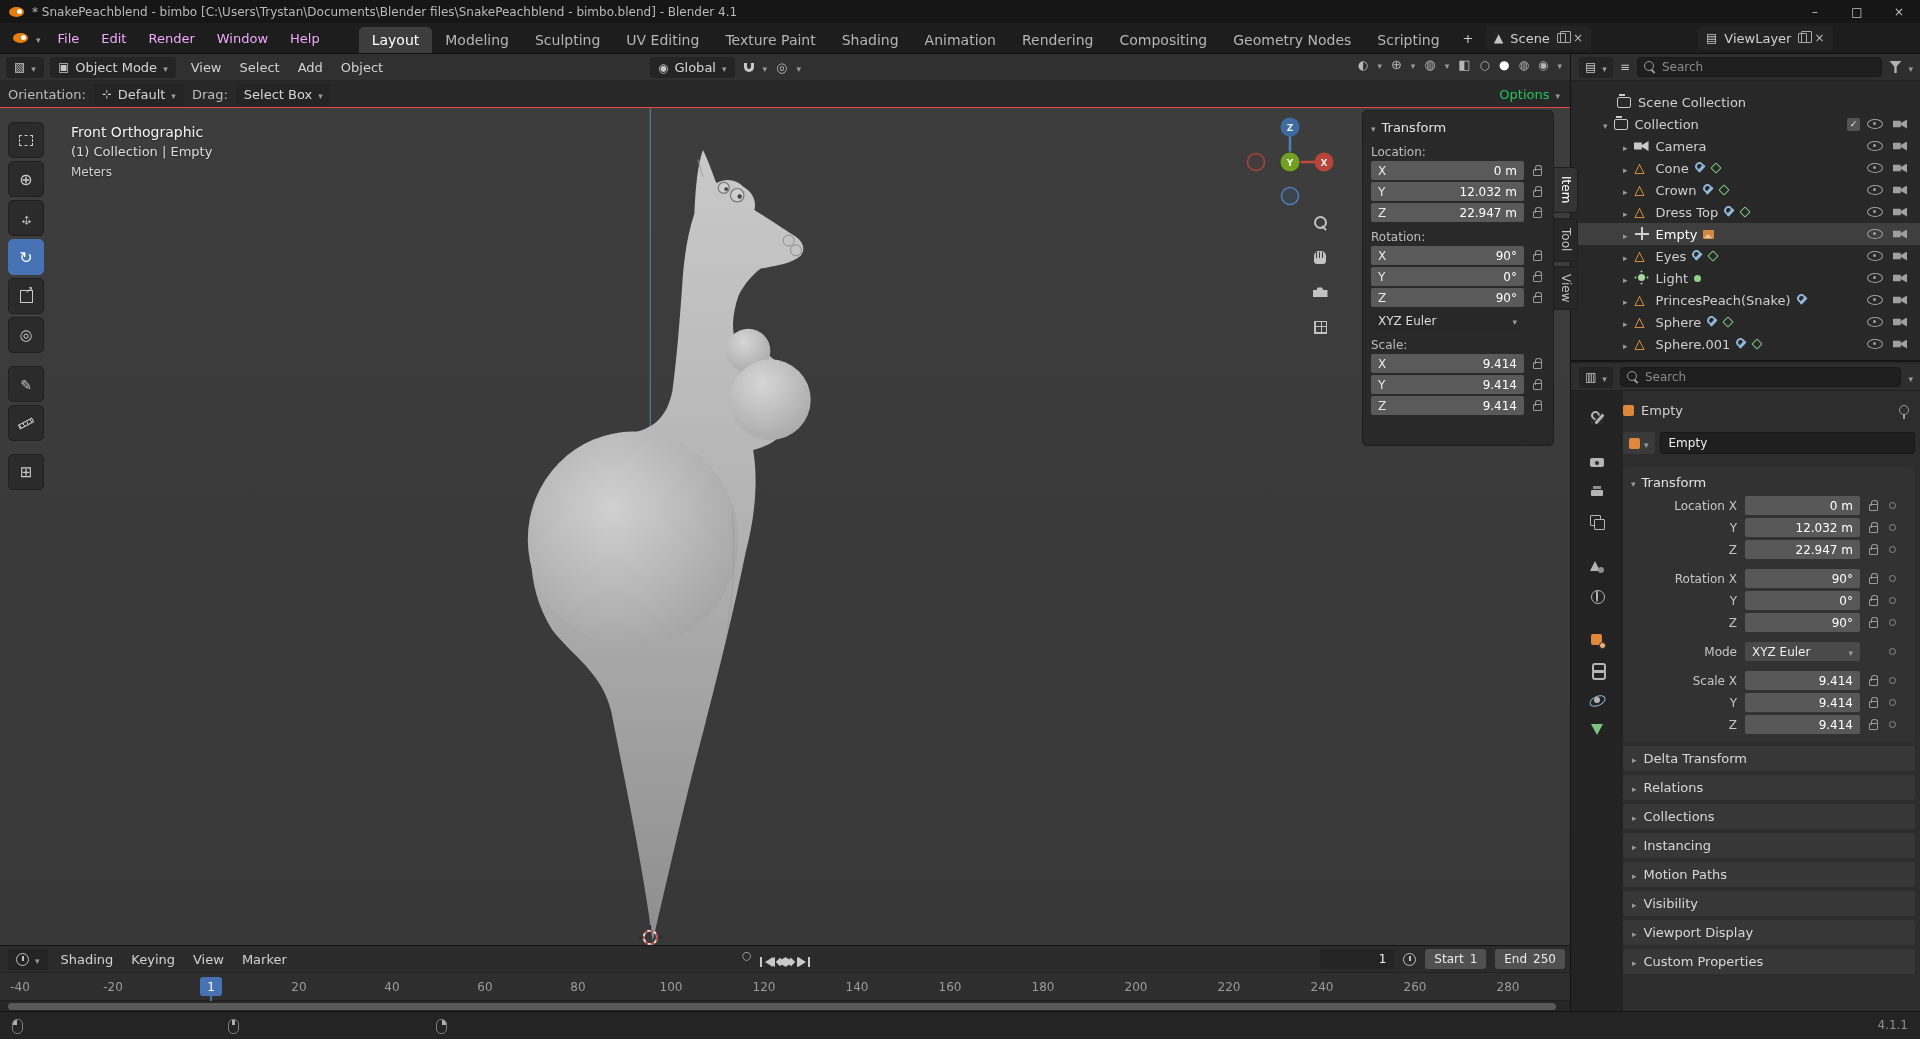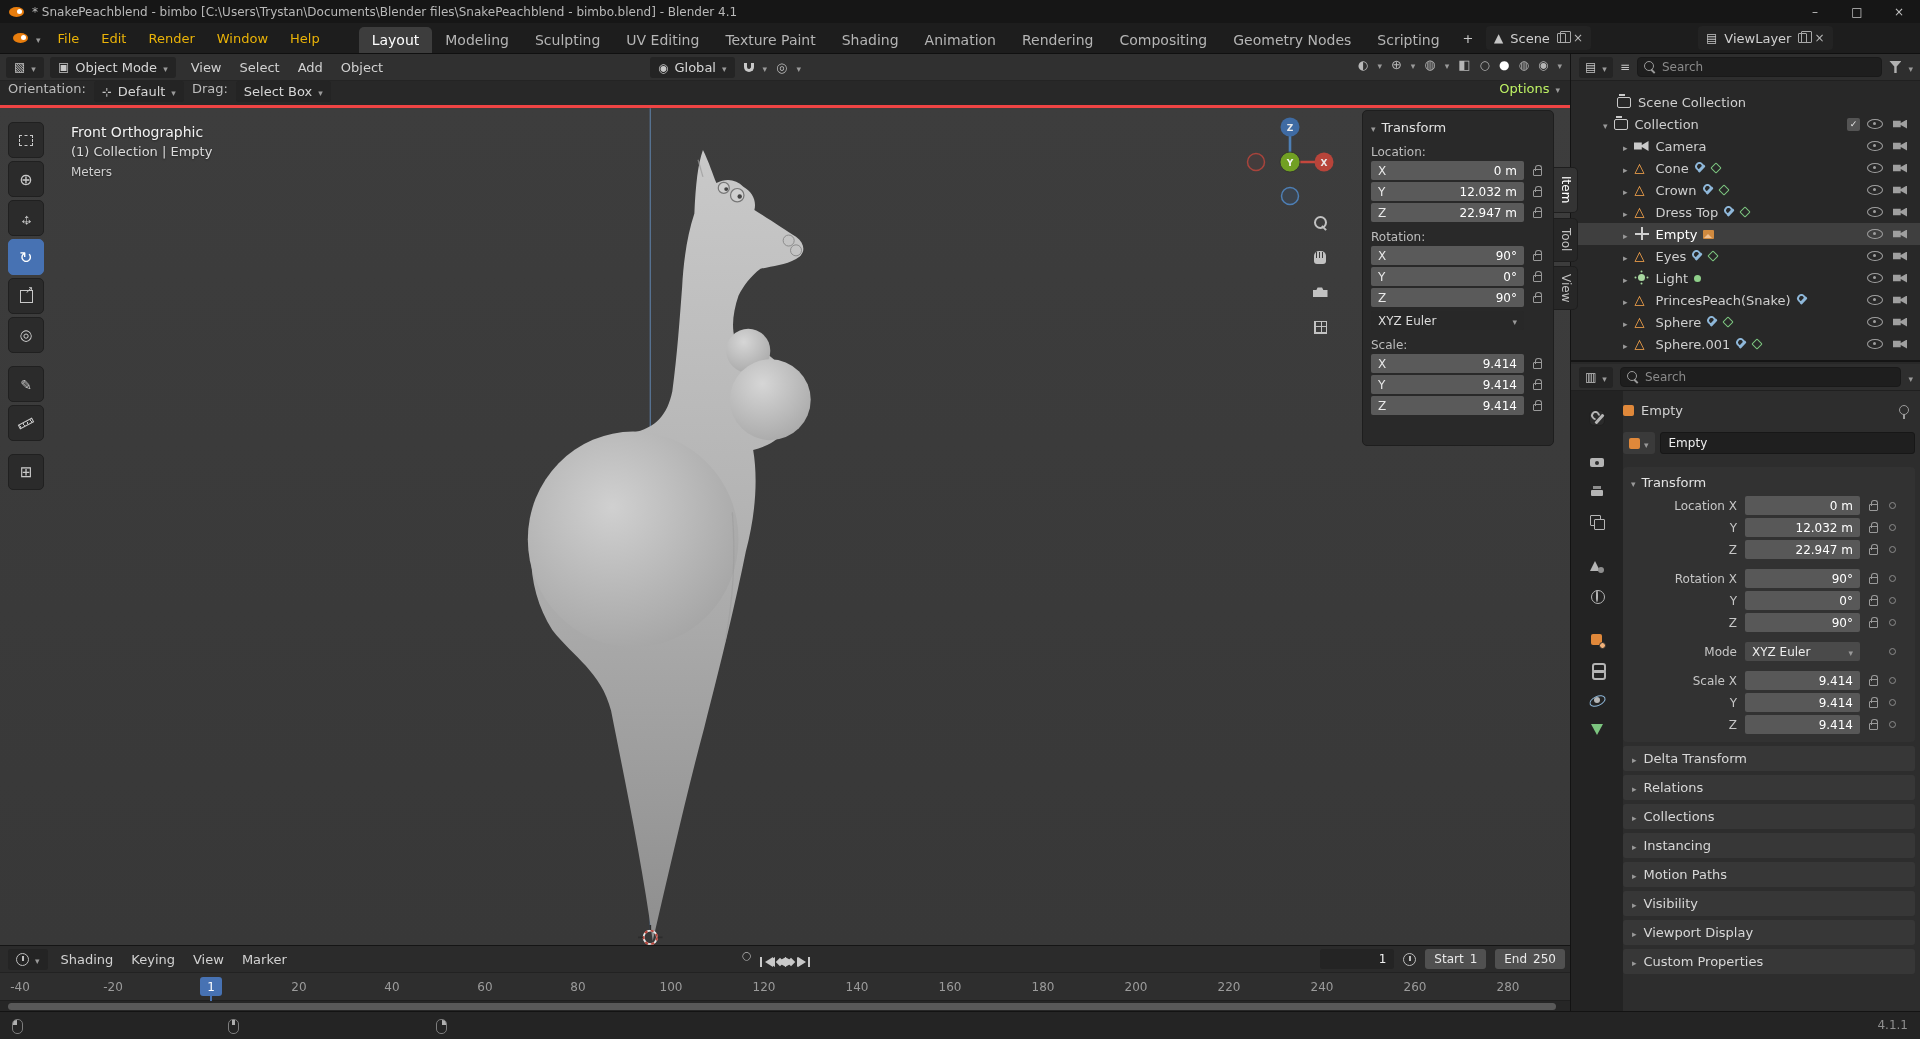--- a/index.html
+++ b/index.html
@@ -18,44 +18,44 @@
   
   #titlebar{left:0;top:0;width:1920px;height:23px;background:#161616;display:flex;align-items:center}
   .blogo{width:15px;height:10px;background:#e87d0d;border-radius:50%;position:relative;margin:0 8px 0 9px;flex:none}
   .blogo::before{content:"";position:absolute;left:8px;top:2px;width:5px;height:5px;background:#fff;border-radius:50%}
   #title-text{color:#b9b9b9;font-size:12px;white-space:nowrap}
   #winbtns{position:absolute;right:0;top:0;height:23px;display:flex}
   #winbtns span{width:42px;height:23px;display:flex;align-items:center;justify-content:center;color:#c3c3c3;font-size:12px}
 
   
   #topbar{left:0;top:23px;width:1920px;height:31px;background:#1d1d1d;border-bottom:1px solid #101010;display:flex;align-items:center}
-  .menu{padding:0 11px;height:100%;display:flex;align-items:center;color:#eab308}
+  .menu{padding:0 11px;height:100%;display:flex;align-items:center;color:#f0abfc}
   #blender-menu{display:flex;align-items:center;padding:0 6px 0 4px}
   #ws-tabs{display:flex;align-items:flex-end;height:100%;margin-left:28px}
   .ws-tab{padding:0 13px;height:26px;display:flex;align-items:center;border-radius:5px 5px 0 0;color:#b5b5b5;font-size:14px}
   .ws-tab.active{background:#3d3d3d;color:#fff}
   #ws-add{padding:0 10px;color:#c9c9c9}
   .tb-widget{position:absolute;top:3px;height:24px;display:flex;align-items:center;gap:7px;background:#232323;border-radius:4px;padding:0 8px}
   #scene-widget{left:1486px}
   #viewlayer-widget{left:1698px}
   .i-copy{width:9px;height:10px;border:1px solid #a9a9a9;border-radius:1px;position:relative}
   .i-copy::after{content:"";position:absolute;left:2px;top:-3px;width:9px;height:10px;border:1px solid #a9a9a9;border-radius:1px}
   .i-x{color:#b9b9b9;font-size:12px}
 
   
   #vp-header{left:0;top:54px;width:1570px;height:27px;background:#303030;border-bottom:1px solid #242424;display:flex;align-items:center;gap:6px;padding:0 6px}
-  #tool-settings{left:0;top:81px;width:1570px;height:27px;background:#282828;border-bottom:3px solid #ef4444;display:flex;align-items:flex-start;gap:8px;padding:0 8px}
+  #tool-settings{left:0;top:81px;width:1570px;height:27px;background:#282828;border-bottom:1px solid #ef4444;display:flex;align-items:center;gap:8px;padding:0 8px}
   .hmenu{padding:0 9px;color:#d2d2d2}
   #vp-center{position:absolute;left:650px;top:3px;display:flex;align-items:center;gap:9px}
   #vp-right{position:absolute;right:8px;top:3px;display:flex;align-items:center;gap:9px}
   .shade{font-size:12px;color:#b5b5b5}
   .shade.active{color:#fff}
   .magnet{width:10px;height:9px;border:3px solid #c9c9c9;border-top:none;border-radius:0 0 6px 6px;display:inline-block}
   .lbl{color:#bdbdbd}
-  #options-btn{position:absolute;right:10px;display:flex;gap:6px;align-items:center;color:#bef264}
+  #options-btn{position:absolute;right:10px;display:flex;gap:6px;align-items:center;color:#22c55e}
 
   
   #viewport{left:0;top:108px;width:1570px;height:837px;background:linear-gradient(#3d3d3d,#383838);overflow:hidden}
   #vp-info{position:absolute;left:71px;top:14px;line-height:20px;text-shadow:0 1px 2px rgba(0,0,0,.4)}
   #vp-info .l1{font-size:14px;color:#f2f2f2}
   #vp-info .l2{font-size:13px;color:#dcdcdc}
   #vp-info .l3{font-size:12px;color:#cfcfcf}
 
   
   #toolbar{position:absolute;left:8px;top:14px;display:flex;flex-direction:column;gap:3px}

